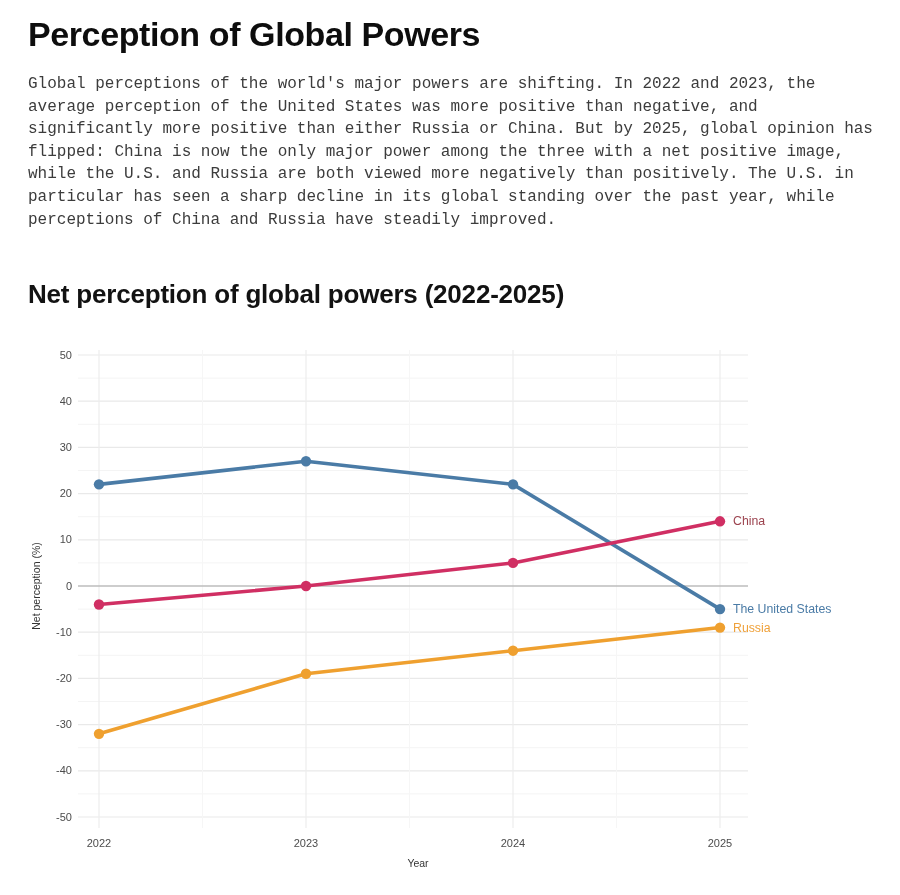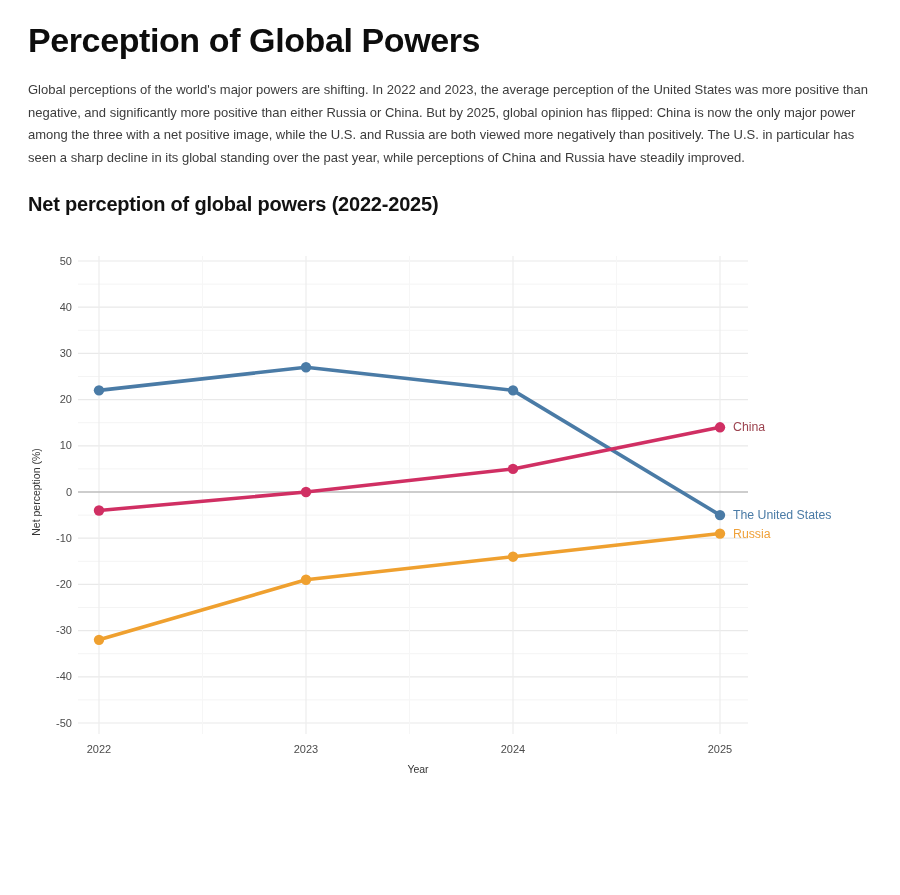--- a/index.html
+++ b/index.html
@@ -1,20 +1,20 @@
 <!DOCTYPE html>
 <html><head>
 <meta charset="utf-8">
 <style>
   html,body{margin:0;padding:0;background:#ffffff;}
   body{width:900px;height:895px;font-family:"Liberation Sans","DejaVu Sans",sans-serif;overflow:hidden;}
   .page{padding:14px 27px 0 28px;}
-  h1{font-size:34px;line-height:40px;margin:6px 0 0;color:#0d0d0d;font-weight:bold;letter-spacing:-0.4px;}
-  .intro{margin:19px 0 0;font-size:13px;line-height:22.6px;color:#3c3c3c;max-width:845px;}
-  h2{margin:24px 0 0;font-size:20px;color:#121212;font-weight:bold;letter-spacing:-0.2px;}
+  h1{font-size:34px;line-height:40px;margin:0 0 0;color:#0d0d0d;font-weight:bold;letter-spacing:-0.4px;}
+  .intro{margin:19px 0 0;font-size:16px;line-height:22.6px;color:#3c3c3c;max-width:845px;font-family:Liberation Mono, monospace;}
+  h2{margin:48px 0 0;font-size:26px;color:#121212;font-weight:bold;letter-spacing:-0.2px;}
   .subtitle{margin:9px 0 0;font-size:10.8px;font-style:italic;color:#2f2f2f;}
   .chart-wrap{margin-top:26px;}
   svg{display:block;}
   svg text{font-family:"Liberation Sans","DejaVu Sans",sans-serif;}
 </style>
 </head>
 <body>
 
 <div class="page">
   <h1>Perception of Global Powers</h1>

